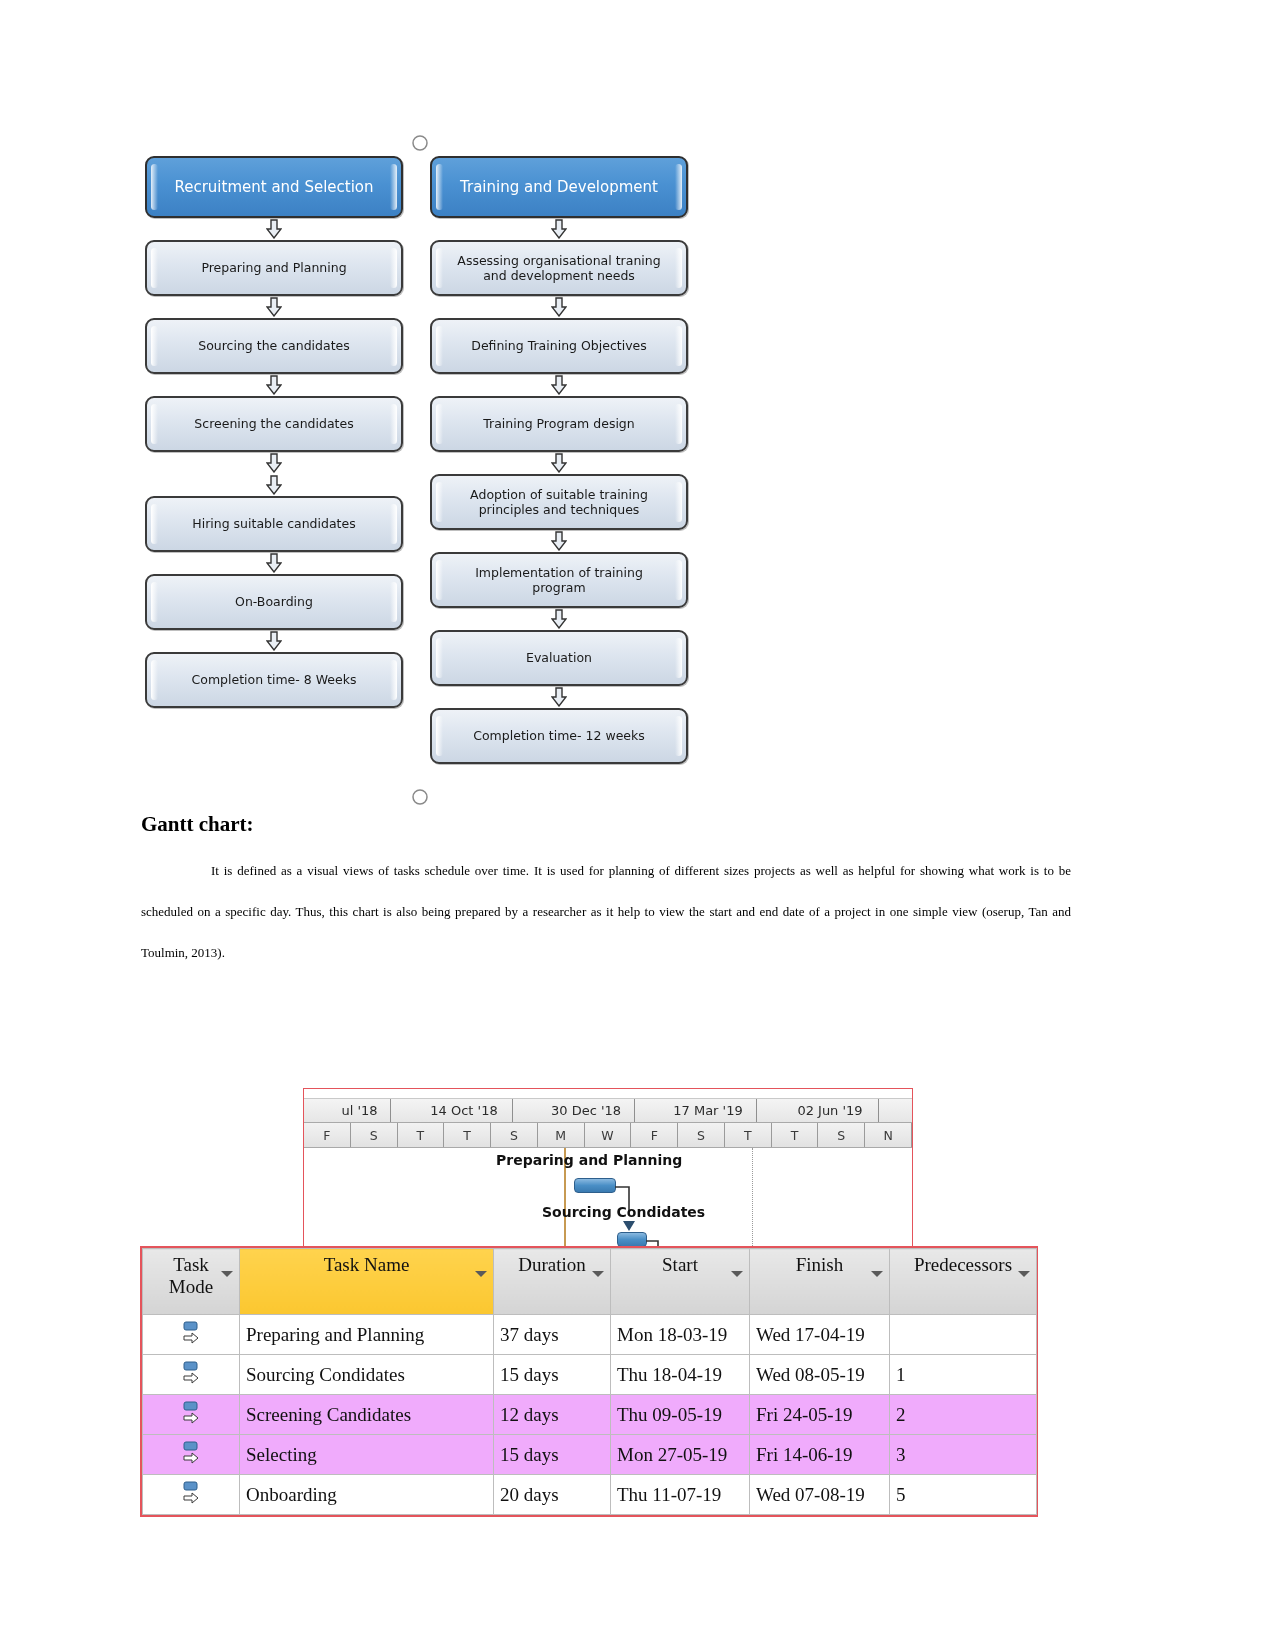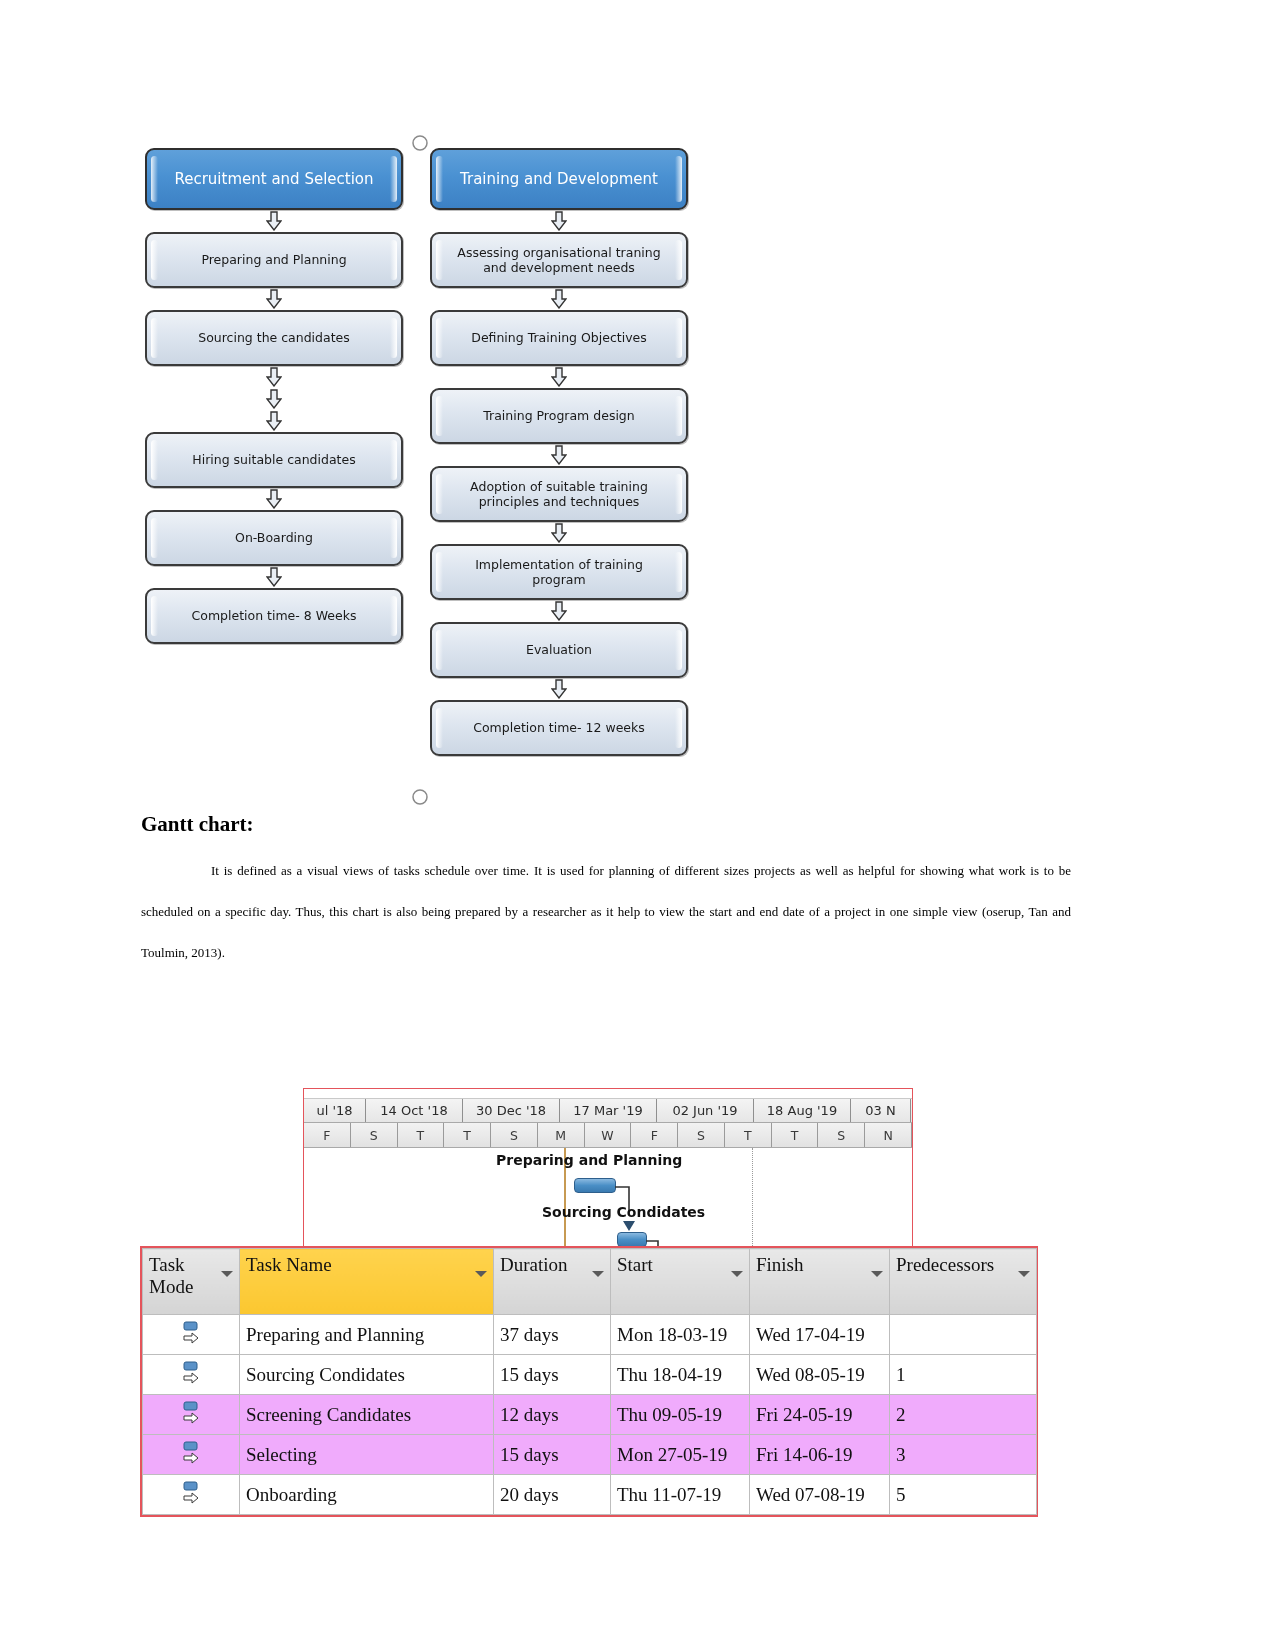--- a/index.html
+++ b/index.html
@@ -9,21 +9,21 @@
     font-family:"Liberation Serif", serif;
     position:relative;
     overflow:hidden;
   }
 
   
   #flowchart{
     position:absolute;left:145px;top:140px;width:545px;height:660px;
   }
   .fc-col{
-    position:absolute;top:8px;width:258px;
+    position:absolute;top:16px;width:258px;
   }
   .fc-col.left{left:0;}
   .fc-col.right{left:285px;}
 
   .fc-box{
     position:relative;
     box-sizing:border-box;
     border:2px solid #3a3a3a;
     border-radius:9px;
     background:linear-gradient(180deg,#eef2f7 0%,#dde5ef 45%,#ccd7e4 100%);
@@ -103,20 +103,21 @@
     background:linear-gradient(180deg,#f2f2f2 0%,#e2e2e2 100%);
     border-bottom:1px solid #a9a9a9;
   }
   .tl-major-cell{
     flex:0 0 auto;
     border-right:1px solid #8f8f8f;
     display:flex;align-items:center;justify-content:center;
     font-family:"DejaVu Sans", sans-serif;
     font-size:13px;color:#2b2b2b;white-space:nowrap;
     box-sizing:border-box;
+    margin-left:25px;
   }
   .tl-minor-cell{
     flex:1 1 0;
     border-right:1px solid #9a9a9a;
     display:flex;align-items:center;justify-content:center;
     font-family:"DejaVu Sans", sans-serif;
     font-size:12.5px;color:#3a3a3a;
     box-sizing:border-box;
   }
   #gantt-body{position:relative;height:110px;background:#fff;}
@@ -150,21 +151,21 @@
   table.tt th,table.tt td{
     border:1px solid #bdbdbd;
     font-family:"Liberation Serif", serif;
     font-size:19px;color:#111;
     padding:3px 6px;
     box-sizing:border-box;
     vertical-align:middle;
   }
   table.tt th{
     background:linear-gradient(180deg,#e8e8e8 0%,#d4d4d4 100%);
-    text-align:left;font-weight:normal;
+    text-align:center;font-weight:normal;
     height:66px;position:relative;
     vertical-align:top;
     padding-top:5px;
   }
   table.tt th.name-col{
     background:linear-gradient(180deg,#ffd34d 0%,#fbc730 100%);
   }
   .filter-arrow{
     position:absolute;right:6px;top:22px;
     width:0;height:0;border-left:6px solid transparent;
@@ -202,20 +203,23 @@
         </svg>
     </div>
     <div class="fc-box fc-h2">
       <span>Sourcing the candidates</span>
     </div>
 
     <div class="arrow">
       <svg width="16" height="20" viewBox="0 0 16 20">
           <path d="M5 1 h6 v9 h4 l-7 9 l-7 -9 h4 z" fill="#e9eef4" stroke="#333" stroke-width="1.4"></path>
         </svg>
+    </div>
+    <div class="fc-box fc-h2">
+      <span>Screening the candidates</span>
     </div>
 
     <div class="arrow">
       <svg width="16" height="20" viewBox="0 0 16 20">
           <path d="M5 1 h6 v9 h4 l-7 9 l-7 -9 h4 z" fill="#e9eef4" stroke="#333" stroke-width="1.4"></path>
         </svg>
     </div>
 
     <div class="arrow">
       <svg width="16" height="20" viewBox="0 0 16 20">

